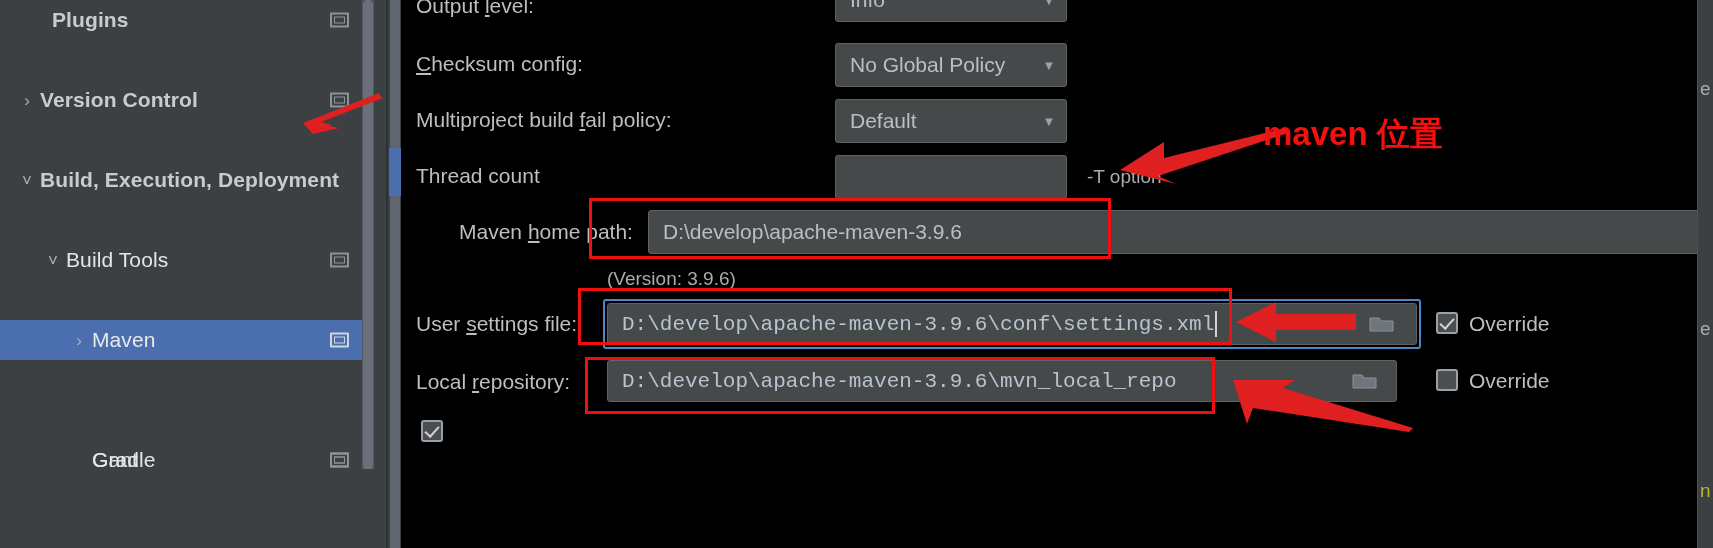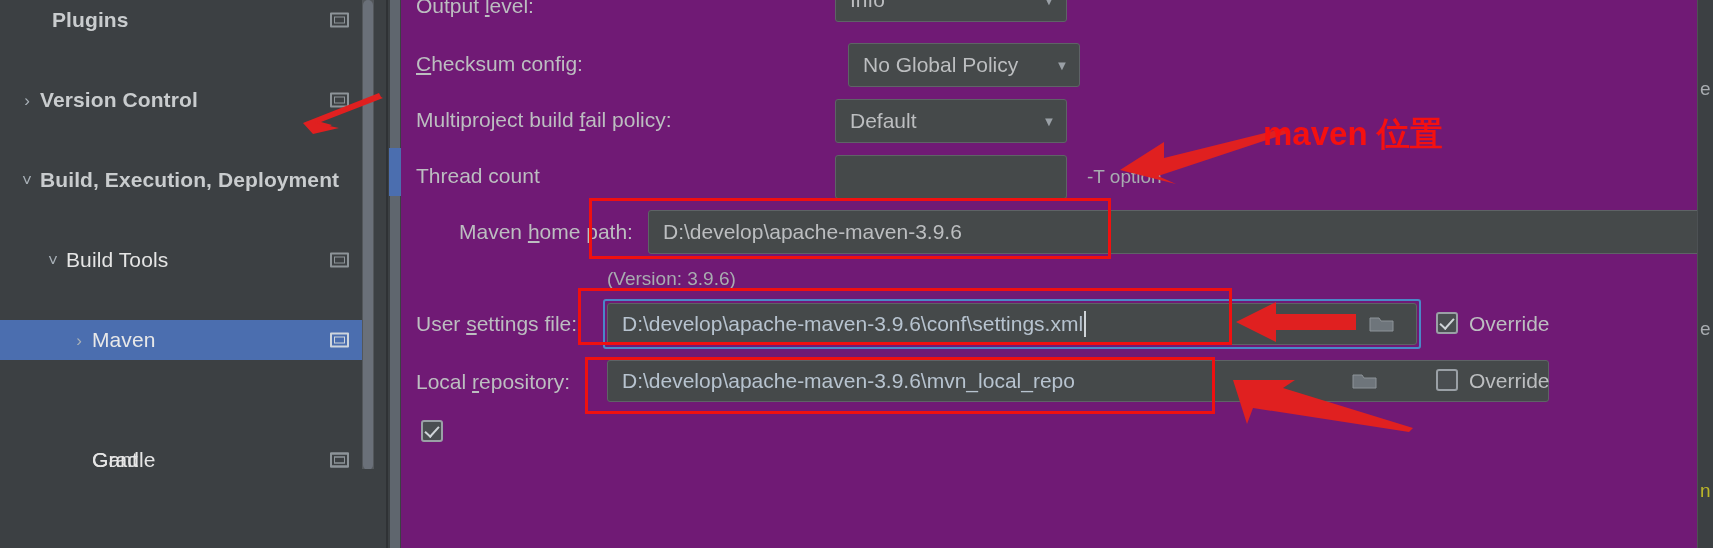--- a/index.html
+++ b/index.html
@@ -98,21 +98,21 @@
     width: 2px; height: 548px;
     background: #2f3235;
   }
 
   
   #main {
     position: absolute;
     left: 389px; top: 0;
     width: 1324px;
     height: 548px;
-    background: #701a75;
+    background: #000000;
   }
   #main-left-rail {
     position: absolute;
     left: 0; top: 0;
     width: 12px; height: 548px;
     background: #3c4043;
   }
   #main-left-rail-thumb {
     position: absolute;
     left: 1px; top: 0;
@@ -174,21 +174,21 @@
     display: flex;
     align-items: center;
   }
   .textfield .tval {
     color: #bcbec0;
     font-size: 21px;
     padding-left: 14px;
     white-space: nowrap;
     overflow: hidden;
   }
-  .textfield .tval.pathblue { color: #b7c3cf; }
+  .textfield .tval.pathblue { color: #b7c3cf; font-family: Liberation Mono, monospace; }
 
   .focusring {
     position: absolute;
     border: 2px solid #4a88c7;
     border-radius: 3px;
     box-sizing: border-box;
     pointer-events: none;
   }
 
   .ellipsis-btn {
@@ -341,21 +341,21 @@
     <div class="frow" style="top:-12px;">
       <span class="flabel" style="left:27px; top:6px;"><span>Output </span><u>l</u><span>evel:</span></span>
       <div class="combo" style="left:446px; top:-10px; width:232px; height:44px;">
         <span class="cval">Info</span>
         <span class="caret">▼</span>
       </div>
     </div>
 
     <div class="frow" style="top:45px;">
       <span class="flabel" style="left:27px; top:7px;"><u>C</u><span>hecksum config:</span></span>
-      <div class="combo" style="left:459px; top:-2px; width:232px; height:44px;">
+      <div class="combo" style="left:446px; top:-2px; width:232px; height:44px;">
         <span class="cval">No Global Policy</span>
         <span class="caret">▼</span>
       </div>
     </div>
 
     <div class="frow" style="top:101px;">
       <span class="flabel" style="left:27px; top:7px;"><span>Multiproject build </span><u>f</u><span>ail policy:</span></span>
       <div class="combo" style="left:446px; top:-2px; width:232px; height:44px;">
         <span class="cval">Default</span>
         <span class="caret">▼</span>
@@ -391,21 +391,21 @@
 
       <svg class="folder-icon" style="left:980px; top:11px;" viewBox="0 0 26 19">
         <path d="M1 4 L1 17 L24 17 L24 7 L12 7 L10 4 Z" fill="#6e757b" stroke="#8d9499" stroke-width="1"></path>
       </svg>
       <div class="chk checked" style="left:1047px; top:9px;"></div>
       <span class="chklabel" style="left:1080px; top:9px;">Override</span>
     </div>
 
     <div class="frow" style="top:360px;">
       <span class="flabel" style="left:27px; top:10px;"><span>Local </span><u>r</u><span>epository:</span></span>
-      <div class="textfield" style="left:218px; top:0px; width:942px; height:42px;">
+      <div class="textfield" style="left:218px; top:0px; width:790px; height:42px;">
         <span class="tval pathblue">D:\develop\apache-maven-3.9.6\mvn_local_repo</span>
       </div>
       <svg class="folder-icon" style="left:963px; top:11px;" viewBox="0 0 26 19">
         <path d="M1 4 L1 17 L24 17 L24 7 L12 7 L10 4 Z" fill="#6e757b" stroke="#8d9499" stroke-width="1"></path>
       </svg>
       <div class="chk" style="left:1047px; top:9px;"></div>
       <span class="chklabel" style="left:1080px; top:9px;">Override</span>
     </div>
 
     <div class="frow" style="top:418px;">

